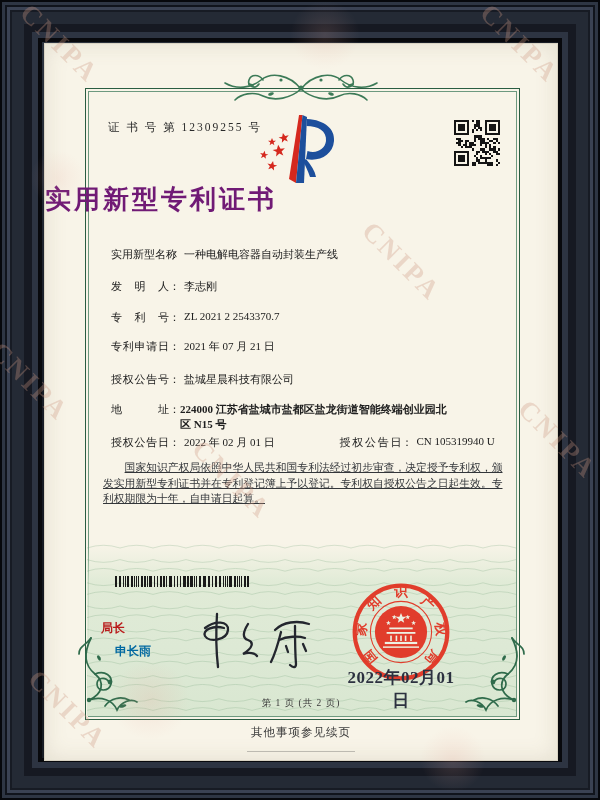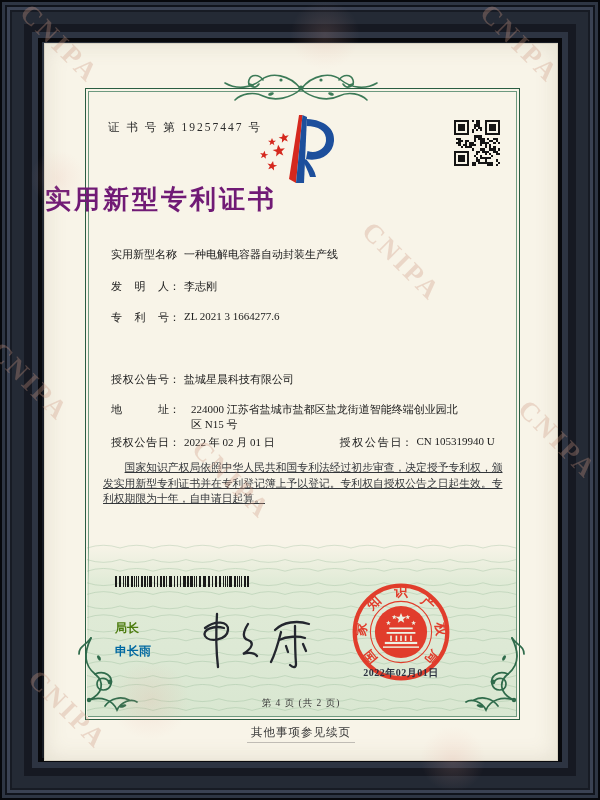--- a/index.html
+++ b/index.html
@@ -54,35 +54,35 @@
   .logo{position:absolute;left:210px;top:69px;width:82px;height:72px;}
   .title{
     position:absolute;left:0;top:138px;width:100%;text-align:left;
     font-size:26px;font-weight:700;letter-spacing:3px;color:#701a75;
   }
   
   .row{position:absolute;left:66px;font-size:11px;color:#202020;white-space:nowrap;}
   .flabel{display:inline-block;width:58px;text-align:justify;text-align-last:justify;-moz-text-align-last:justify;vertical-align:top;}
   .colon{display:inline-block;vertical-align:top;}
   .fval{display:inline-block;margin-left:4px;vertical-align:top;}
-  .addr-lines{display:inline-block;margin-left:11px;vertical-align:top;white-space:normal;width:340px;line-height:15px;}
+  .addr-lines{display:inline-block;margin-left:0;vertical-align:top;white-space:normal;width:340px;line-height:15px;font-weight:bold;}
   .pair2{display:inline-block;margin-left:62px;}
   
   .paras{position:absolute;left:52px;top:410px;width:414px;font-size:10.8px;line-height:15.6px;color:#33363a;}
   .paras p{margin:6px;text-indent:2em;text-decoration:underline;}
   
   .barcode{position:absolute;left:70px;top:532px;width:136px;height:11px;}
-  .dir-label{position:absolute;left:70px;top:576px;font-family:"Liberation Sans","DejaVu Sans",sans-serif;font-size:12px;font-weight:700;color:#4d7c0f;}
+  .dir-label{position:absolute;left:56px;top:576px;font-family:"Liberation Sans","DejaVu Sans",sans-serif;font-size:12px;font-weight:700;color:#b91c1c;}
   .dir-name{position:absolute;left:70px;top:599px;font-family:"Liberation Sans","DejaVu Sans",sans-serif;font-size:12px;font-weight:700;color:#0369a1;}
   .signature{position:absolute;left:146px;top:566px;width:128px;height:60px;}
   .seal{position:absolute;left:302px;top:534px;width:108px;height:108px;opacity:.94;}
-  .seal-date{position:absolute;left:294px;top:622px;width:124px;text-align:center;font-size:10px;font-weight:700;color:#2c3140;letter-spacing:.5px;z-index:5;}
+  .seal-date{position:absolute;left:294px;top:622px;width:124px;text-align:center;font-size:17px;font-weight:700;color:#2c3140;letter-spacing:.5px;z-index:5;}
   .page-line{position:absolute;left:0;top:653px;width:100%;text-align:center;font-size:9.5px;color:#3a3a3a;letter-spacing:1px;}
   .note-line{position:absolute;left:0;top:681px;width:100%;text-align:center;font-size:11.5px;color:#3c3c3c;}
-  .note-line span{display:inline-block;border-bottom:1px solid rgba(90,90,90,.35);padding:0 4px 2px;letter-spacing:1px;}
+  .note-line span{display:inline-block;border-bottom:1px solid rgba(90,90,90,.35);padding:0 4px 11px;letter-spacing:1px;}
   
   .wm{
     position:absolute;z-index:60;pointer-events:none;
     font-weight:700;font-size:27px;letter-spacing:3px;
     color:rgba(206,152,130,.32);transform:rotate(45deg);
     font-family:"Liberation Serif","DejaVu Serif",serif;
   }
   .blossom{position:absolute;border-radius:50%;pointer-events:none;z-index:1;}
 </style>
 </head>
@@ -164,21 +164,21 @@
       <path d="M28,70 c6,-8 16,-10 24,-6"></path>
     </g>
     <g fill="#2f6b4b">
       <circle cx="33" cy="46" r="2.4"></circle>
         <circle cx="12" cy="64" r="2.2"></circle>
       <ellipse cx="22" cy="22" rx="3" ry="1.5" transform="rotate(60 22 22)"></ellipse>
       <ellipse cx="46" cy="70" rx="3.4" ry="1.5" transform="rotate(-15 46 70)"></ellipse>
     </g>
   </svg>
 
-  <div class="cert-no">证 书 号 第 19257447 号</div>
+  <div class="cert-no">证 书 号 第 12309255 号</div>
 
   <svg class="qr" viewBox="0 0 21 21" shape-rendering="crispEdges">
     <g fill="#141414">
       <path d="M0,0h7v7h-7z M14,0h7v7h-7z M0,14h7v7h-7z" fill="#141414"></path>
       <path d="M1,1h5v5h-5z M15,1h5v5h-5z M1,15h5v5h-5z" fill="#f8f4e8"></path>
       <path d="M2,2h3v3h-3z M16,2h3v3h-3z M2,16h3v3h-3z" fill="#141414"></path>
       <g id="qr-modules">
           <rect x="8" y="0" width="1" height="1"></rect>
           <rect x="10" y="0" width="1" height="1"></rect>
           <rect x="11" y="0" width="1" height="1"></rect>
@@ -312,21 +312,24 @@
 
   <div class="title">实用新型专利证书</div>
 
   <div class="row" style="top:203px">
     <span class="flabel">实用新型名称</span><span class="colon">：</span><span class="fval">一种电解电容器自动封装生产线</span>
   </div>
   <div class="row" style="top:235px">
     <span class="flabel">发明人</span><span class="colon">：</span><span class="fval">李志刚</span>
   </div>
   <div class="row" style="top:266px">
-    <span class="flabel">专利号</span><span class="colon">：</span><span class="fval">ZL 2021 3 1664277.6</span>
+    <span class="flabel">专利号</span><span class="colon">：</span><span class="fval">ZL 2021 2 2543370.7</span>
+  </div>
+  <div class="row" style="top:295px">
+    <span class="flabel">专利申请日</span><span class="colon">：</span><span class="fval">2021 年 07 月 21 日</span>
   </div>
   <div class="row" style="top:328px">
     <span class="flabel">授权公告号</span><span class="colon">：</span><span class="fval">盐城星晨科技有限公司</span>
   </div>
   <div class="row" style="top:358px">
     <span class="flabel">地址</span><span class="colon">：</span><span class="addr-lines"><span>224000 江苏省盐城市盐都区盐龙街道智能终端创业园北</span><br><span>区 N15 号</span></span>
   </div>
   <div class="row" style="top:391px">
     <span class="flabel">授权公告日</span><span class="colon">：</span><span class="fval">2022 年 02 月 01 日</span>
     <span class="pair2"><span class="flabel" style="width:62px">授权公告日</span><span class="colon">：</span><span class="fval">CN 105319940 U</span></span>
@@ -427,21 +430,21 @@
         <rect x="-0.9" y="4" width="1.8" height="6"></rect>
         <rect x="4.2" y="4" width="1.8" height="6"></rect>
         <rect x="10.2" y="4" width="1.8" height="6"></rect>
         <rect x="-18" y="11" width="36" height="2.4"></rect>
         <rect x="-20" y="16" width="40" height="1.6"></rect>
       </g>
     </g>
   </svg>
   <div class="seal-date">2022年02月01日</div>
 
-  <div class="page-line">第 4 页 (共 2 页)</div>
+  <div class="page-line">第 1 页 (共 2 页)</div>
   <div class="note-line"><span>其他事项参见续页</span></div>
 </div>
 
 <div class="wm" style="left:10px;top:28px">CNIPA</div>
 <div class="wm" style="left:352px;top:246px">CNIPA</div>
 <div class="wm" style="left:470px;top:28px">CNIPA</div>
 <div class="wm" style="left:-20px;top:366px">CNIPA</div>
 <div class="wm" style="left:508px;top:424px">CNIPA</div>
 <div class="wm" style="left:18px;top:694px">CNIPA</div>
 <div class="wm" style="left:182px;top:464px">CNIPA</div>

